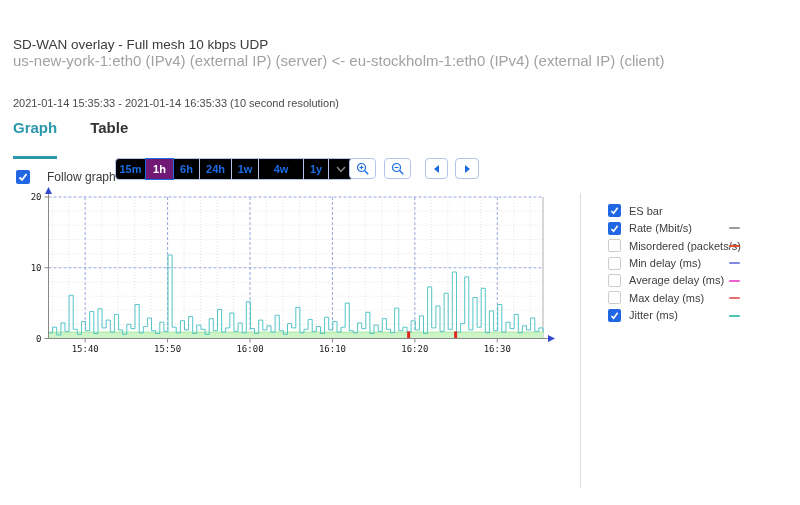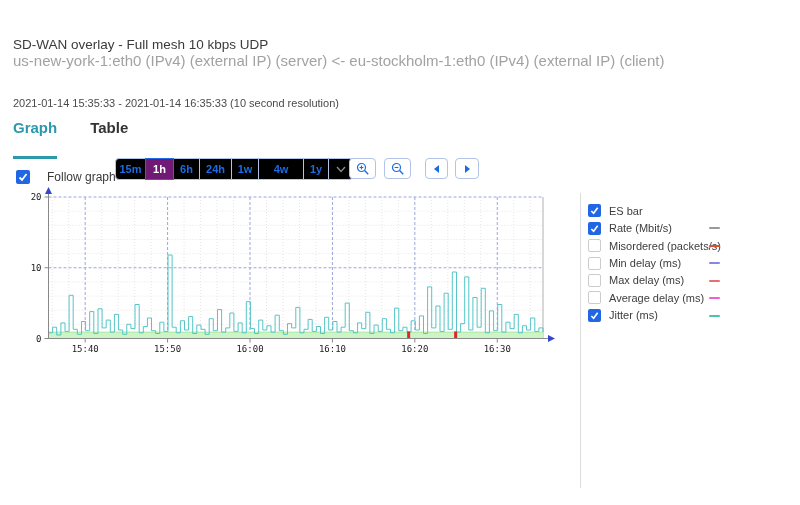--- a/index.html
+++ b/index.html
@@ -32,21 +32,21 @@
   .range-btn:last-child{border-radius:0 4px 4px 0;}
   .range-btn.active{background:#701a75;border-color:#1b6be4;color:#fff;z-index:1;}
   .icon-btn{box-sizing:border-box;width:27px;height:21px;border:1px solid #b4c3e8;border-radius:4px;background:#fff;
     display:flex;align-items:center;justify-content:center;cursor:pointer;padding:0;}
   .icon-btn svg{display:block;}
   
   #chart-wrap{left:0;top:185px;width:570px;height:180px;}
   
   #legend-divider{left:580px;top:193px;width:1px;height:295px;background:#dcdcdc;}
   #legend{left:588px;top:202px;width:180px;display:flex;flex-direction:column;}
-  .legend-row{height:17.45px;display:flex;align-items:center;position:relative;}
+  .legend-row{height:17.45px;display:flex;align-items:center;position:relative;margin-left:20px;}
   .legend-label{margin-left:8px;font-size:11px;color:#3d3d3d;white-space:nowrap;}
   .legend-swatch{position:absolute;left:121px;top:8px;width:11px;height:2px;border-radius:1px;}
 </style>
 </head>
 <body>
 
 <div class="abs" id="page-title">SD-WAN overlay - Full mesh 10 kbps UDP</div>
 <div class="abs" id="page-subtitle">us-new-york-1:eth0 (IPv4) (external IP) (server) &lt;- eu-stockholm-1:eth0 (IPv4) (external IP) (client)</div>
 <div class="abs" id="period-text">2021-01-14 15:35:33 - 2021-01-14 16:35:33 (10 second resolution)</div>
 
@@ -203,27 +203,27 @@
       <span class="legend-label">Misordered (packets/s)</span>
       <span class="legend-swatch" style="background: rgb(225, 80, 46);"></span>
     </div>
     <div class="legend-row">
       <span class="cb off" style="width: 13px; height: 13px;"></span>
       <span class="legend-label">Min delay (ms)</span>
       <span class="legend-swatch" style="background: rgb(130, 137, 229);"></span>
     </div>
     <div class="legend-row">
       <span class="cb off" style="width: 13px; height: 13px;"></span>
+      <span class="legend-label">Average delay (ms)</span>
+      <span class="legend-swatch" style="background: rgb(238, 95, 208);"></span>
+    </div>
+    <div class="legend-row">
+      <span class="cb off" style="width: 13px; height: 13px;"></span>
       <span class="legend-label">Max delay (ms)</span>
       <span class="legend-swatch" style="background: rgb(234, 110, 110);"></span>
-    </div>
-    <div class="legend-row">
-      <span class="cb off" style="width: 13px; height: 13px;"></span>
-      <span class="legend-label">Average delay (ms)</span>
-      <span class="legend-swatch" style="background: rgb(238, 95, 208);"></span>
     </div>
     <div class="legend-row">
       <span class="cb on" style="width: 13px; height: 13px;">
         <svg width="9" height="9" viewBox="0 0 10 10">
           <polyline points="1.5,5.5 4,8 8.5,2" fill="none" stroke="#fff" stroke-width="1.8"></polyline>
         </svg>
       </span>
       <span class="legend-label">Jitter (ms)</span>
       <span class="legend-swatch" style="background: rgb(73, 195, 174);"></span>
     </div>

